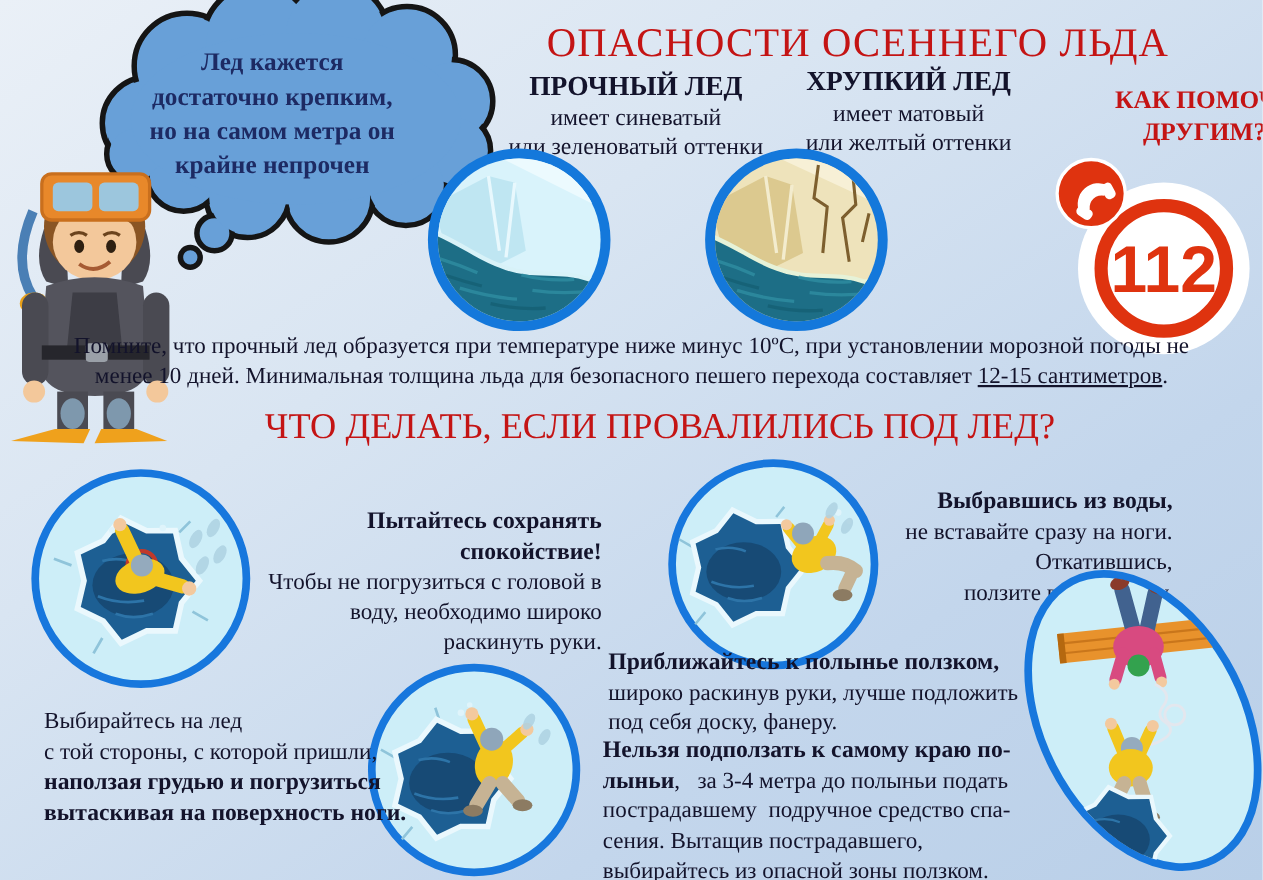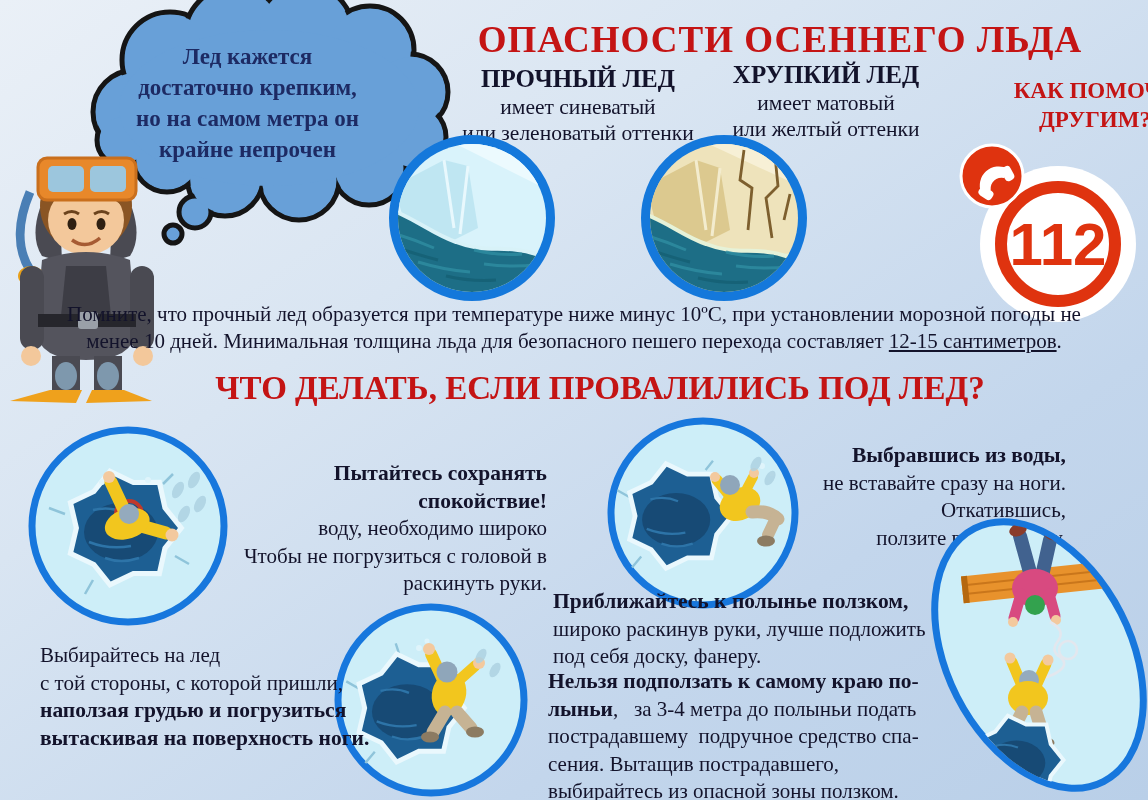--- a/index.html
+++ b/index.html
@@ -1,21 +1,21 @@
 <!DOCTYPE html>
 <html><head>
 <meta charset="utf-8">
 <style>
   html,body{margin:0;padding:0;}
   .page{position:relative;width:1148px;height:800px;overflow:hidden;
         background:linear-gradient(145deg,#eaf0f7 0%,#d9e5f2 35%,#c3d6ec 72%,#b9cfe8 100%);
         font-family:"Liberation Serif",serif;color:#13132b;}
   .abs{position:absolute;}
   .b{font-weight:normal;}
-  .title{font-weight:bold;color:#c41414;text-align:center;white-space:nowrap;}
+  .title{font-weight:normal;color:#c41414;text-align:center;white-space:nowrap;}
   .line{display:block;}
   .nowrap{white-space:nowrap;}
   .right{text-align:right;}
   .bubble-text{display:flex;flex-direction:column;justify-content:center;
                text-align:center;color:#1d2a63;font-weight:bold;font-size:23px;line-height:31px;}
   .colhead{text-align:center;}
   .colhead .h{font-weight:bold;font-size:25px;line-height:30px;display:block;}
   .colhead .d{font-size:21.5px;line-height:26px;display:block;}
   .helphead{color:#c41414;font-weight:bold;font-size:23px;line-height:29px;text-align:center;margin-left:44px;}
   .para{font-size:21px;line-height:27px;text-align:center;}
@@ -202,22 +202,22 @@
       <ellipse cx="152" cy="66" rx="5" ry="9" transform="rotate(28 152 66)"></ellipse>
       <ellipse cx="168" cy="56" rx="5" ry="9" transform="rotate(28 168 56)"></ellipse>
       <ellipse cx="158" cy="90" rx="5" ry="9" transform="rotate(28 158 90)"></ellipse>
       <ellipse cx="174" cy="80" rx="5" ry="9" transform="rotate(28 174 80)"></ellipse>
     </g>
   </svg>
 
   <div class="abs tip right" style="left:235px;top:460px;width:312px">
     <span class="line bl">Пытайтесь сохранять</span>
     <span class="line bl">спокойствие!</span>
+    <span class="line">Чтобы не погрузиться с головой в</span>
     <span class="line">воду, необходимо широко</span>
-    <span class="line">Чтобы не погрузиться с головой в</span>
     <span class="line">раскинуть руки.</span>
   </div>
 
   <svg class="abs" style="left:606px;top:416px" width="194" height="194" viewBox="0 0 194 194">
     <circle cx="97" cy="97" r="92" fill="#cdeef8" stroke="#1777dd" stroke-width="7"></circle>
     <g transform="translate(72,100) scale(0.92)">
       <path d="M-52,-20 L-66,-28 M-40,44 L-50,56 M30,-50 L38,-60" stroke="#8fc4da" stroke-width="2.5"></path>
       <g transform="scale(1.12)">
           <polygon points="55,0 39.6,19.1 34.3,43 9.8,42.9 -12.3,53.6 -27.5,34.4 -49.6,23.9 -44,0 -49.6,-23.9 -27.5,-34.4 -12.3,-53.6 9.8,-42.9 34.3,-43 39.6,-19.1" fill="#eaf8fd"></polygon>
         </g>

